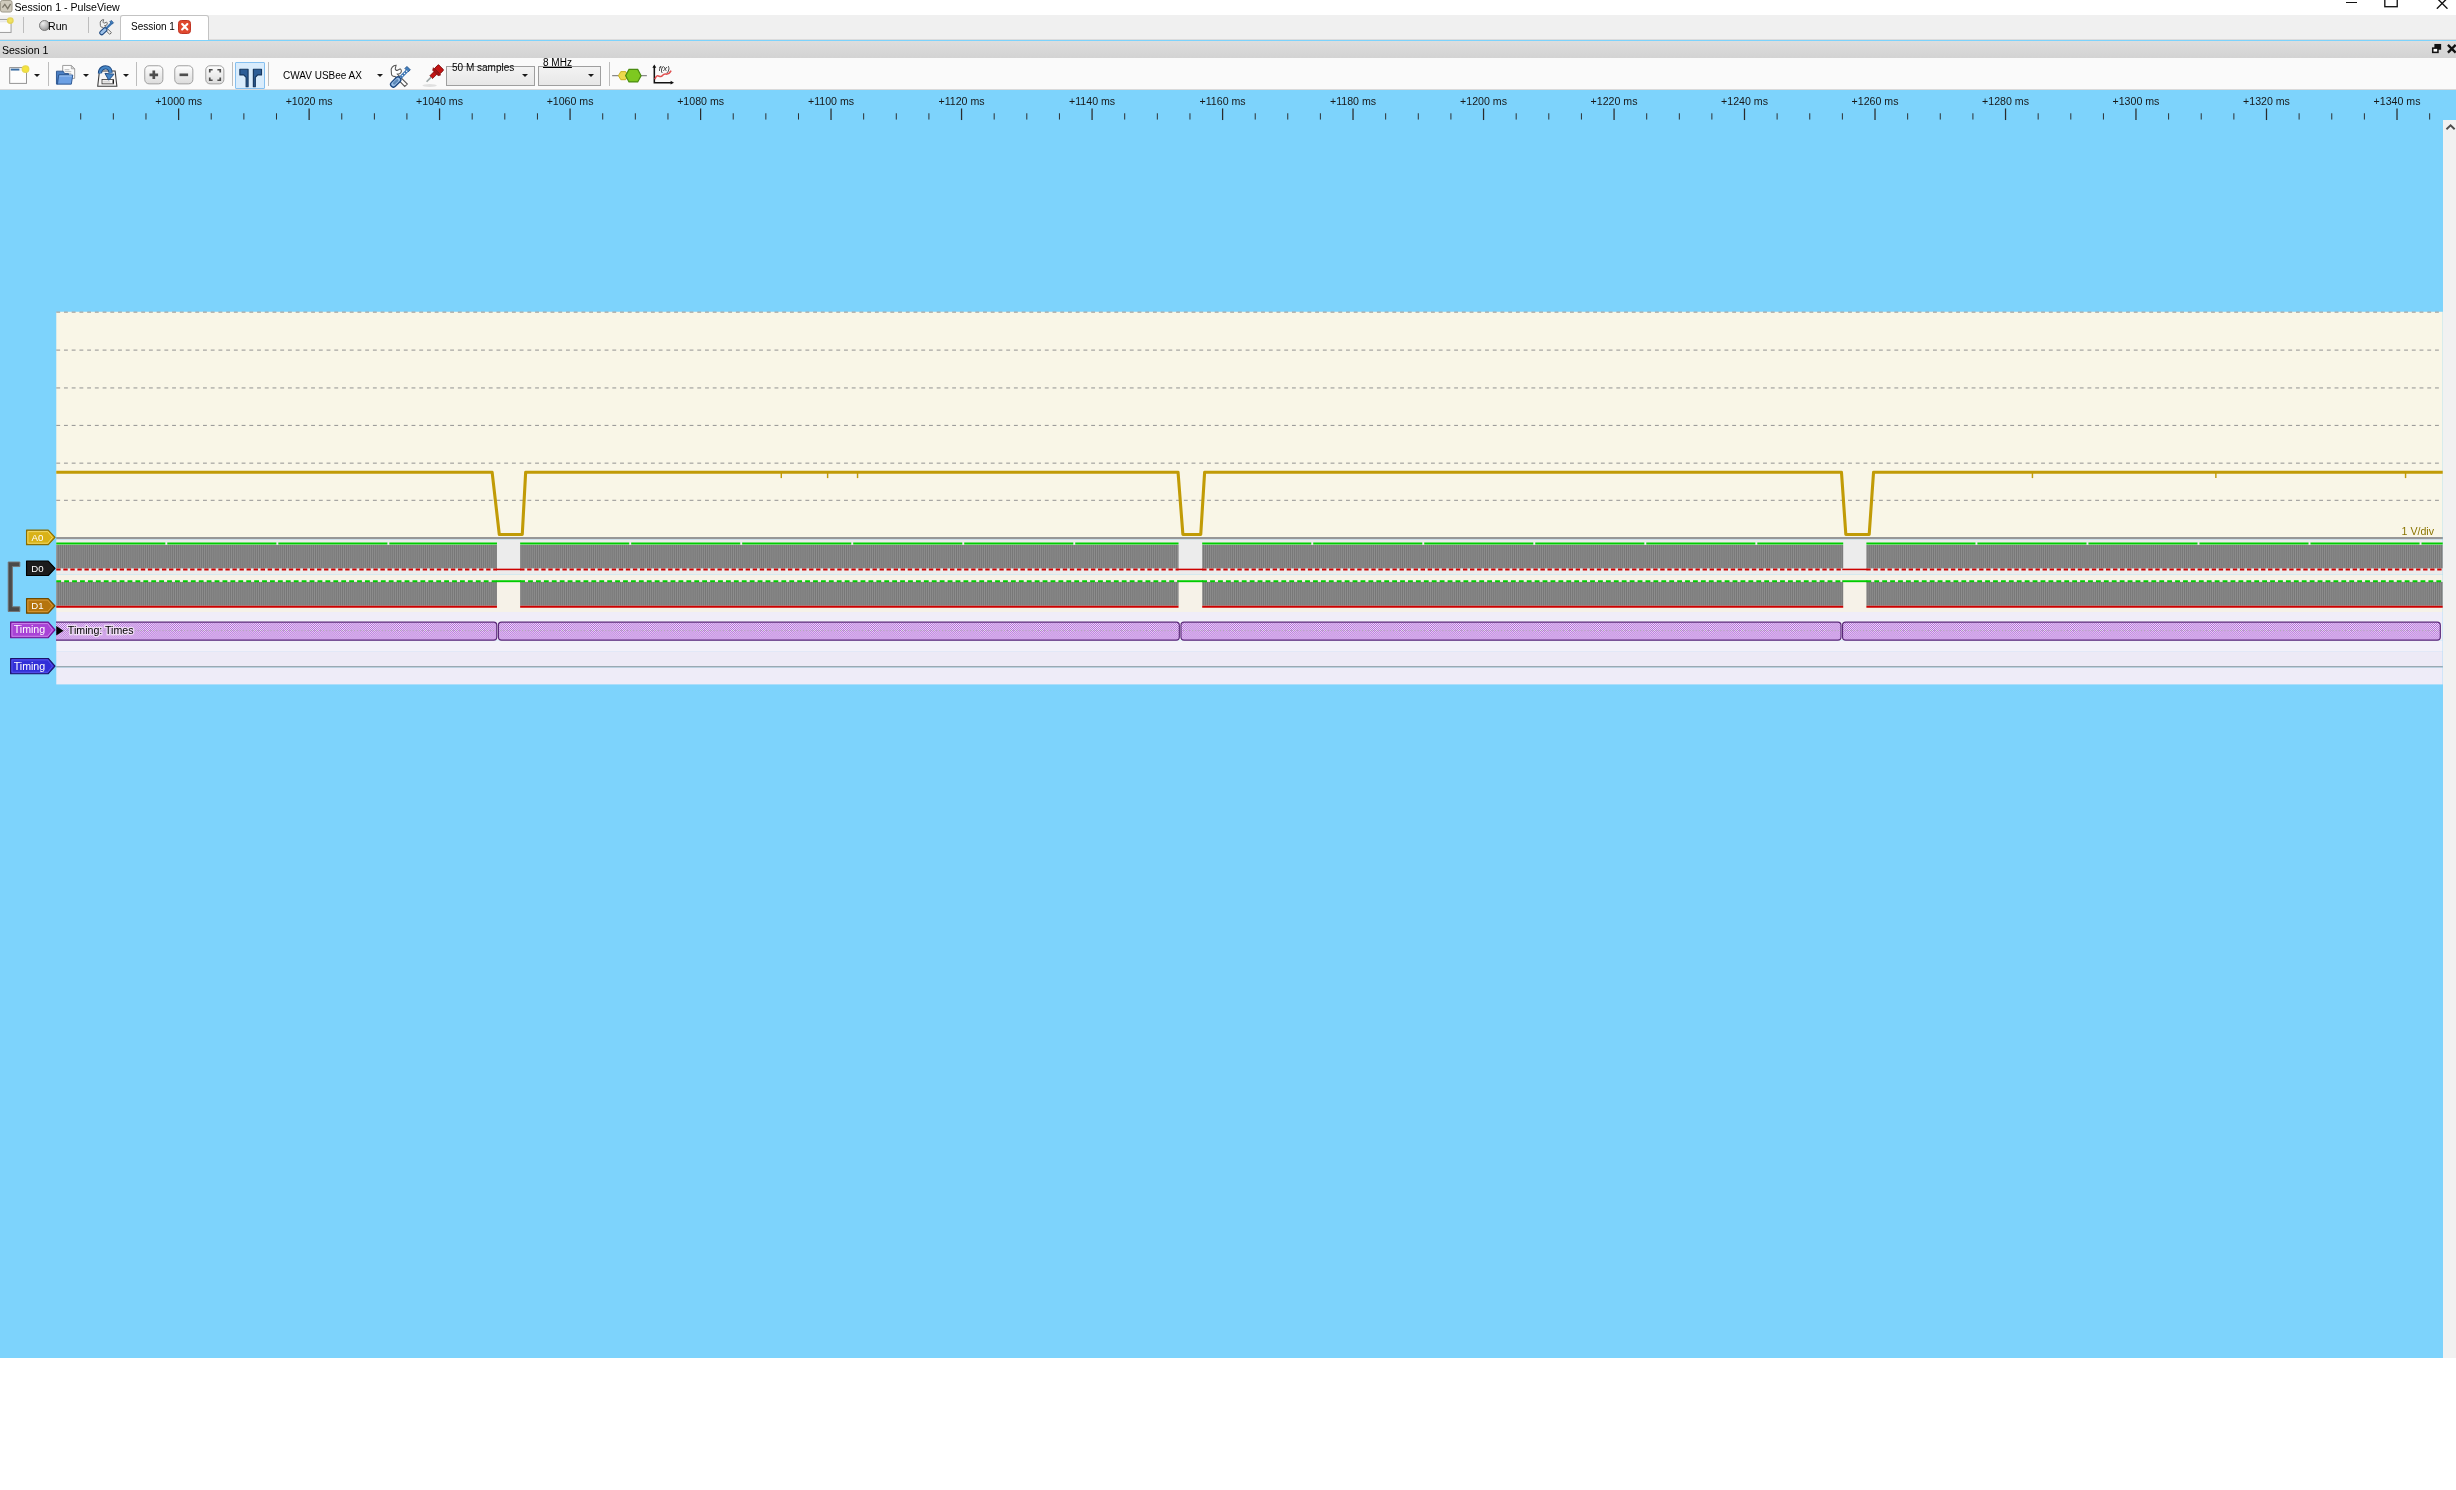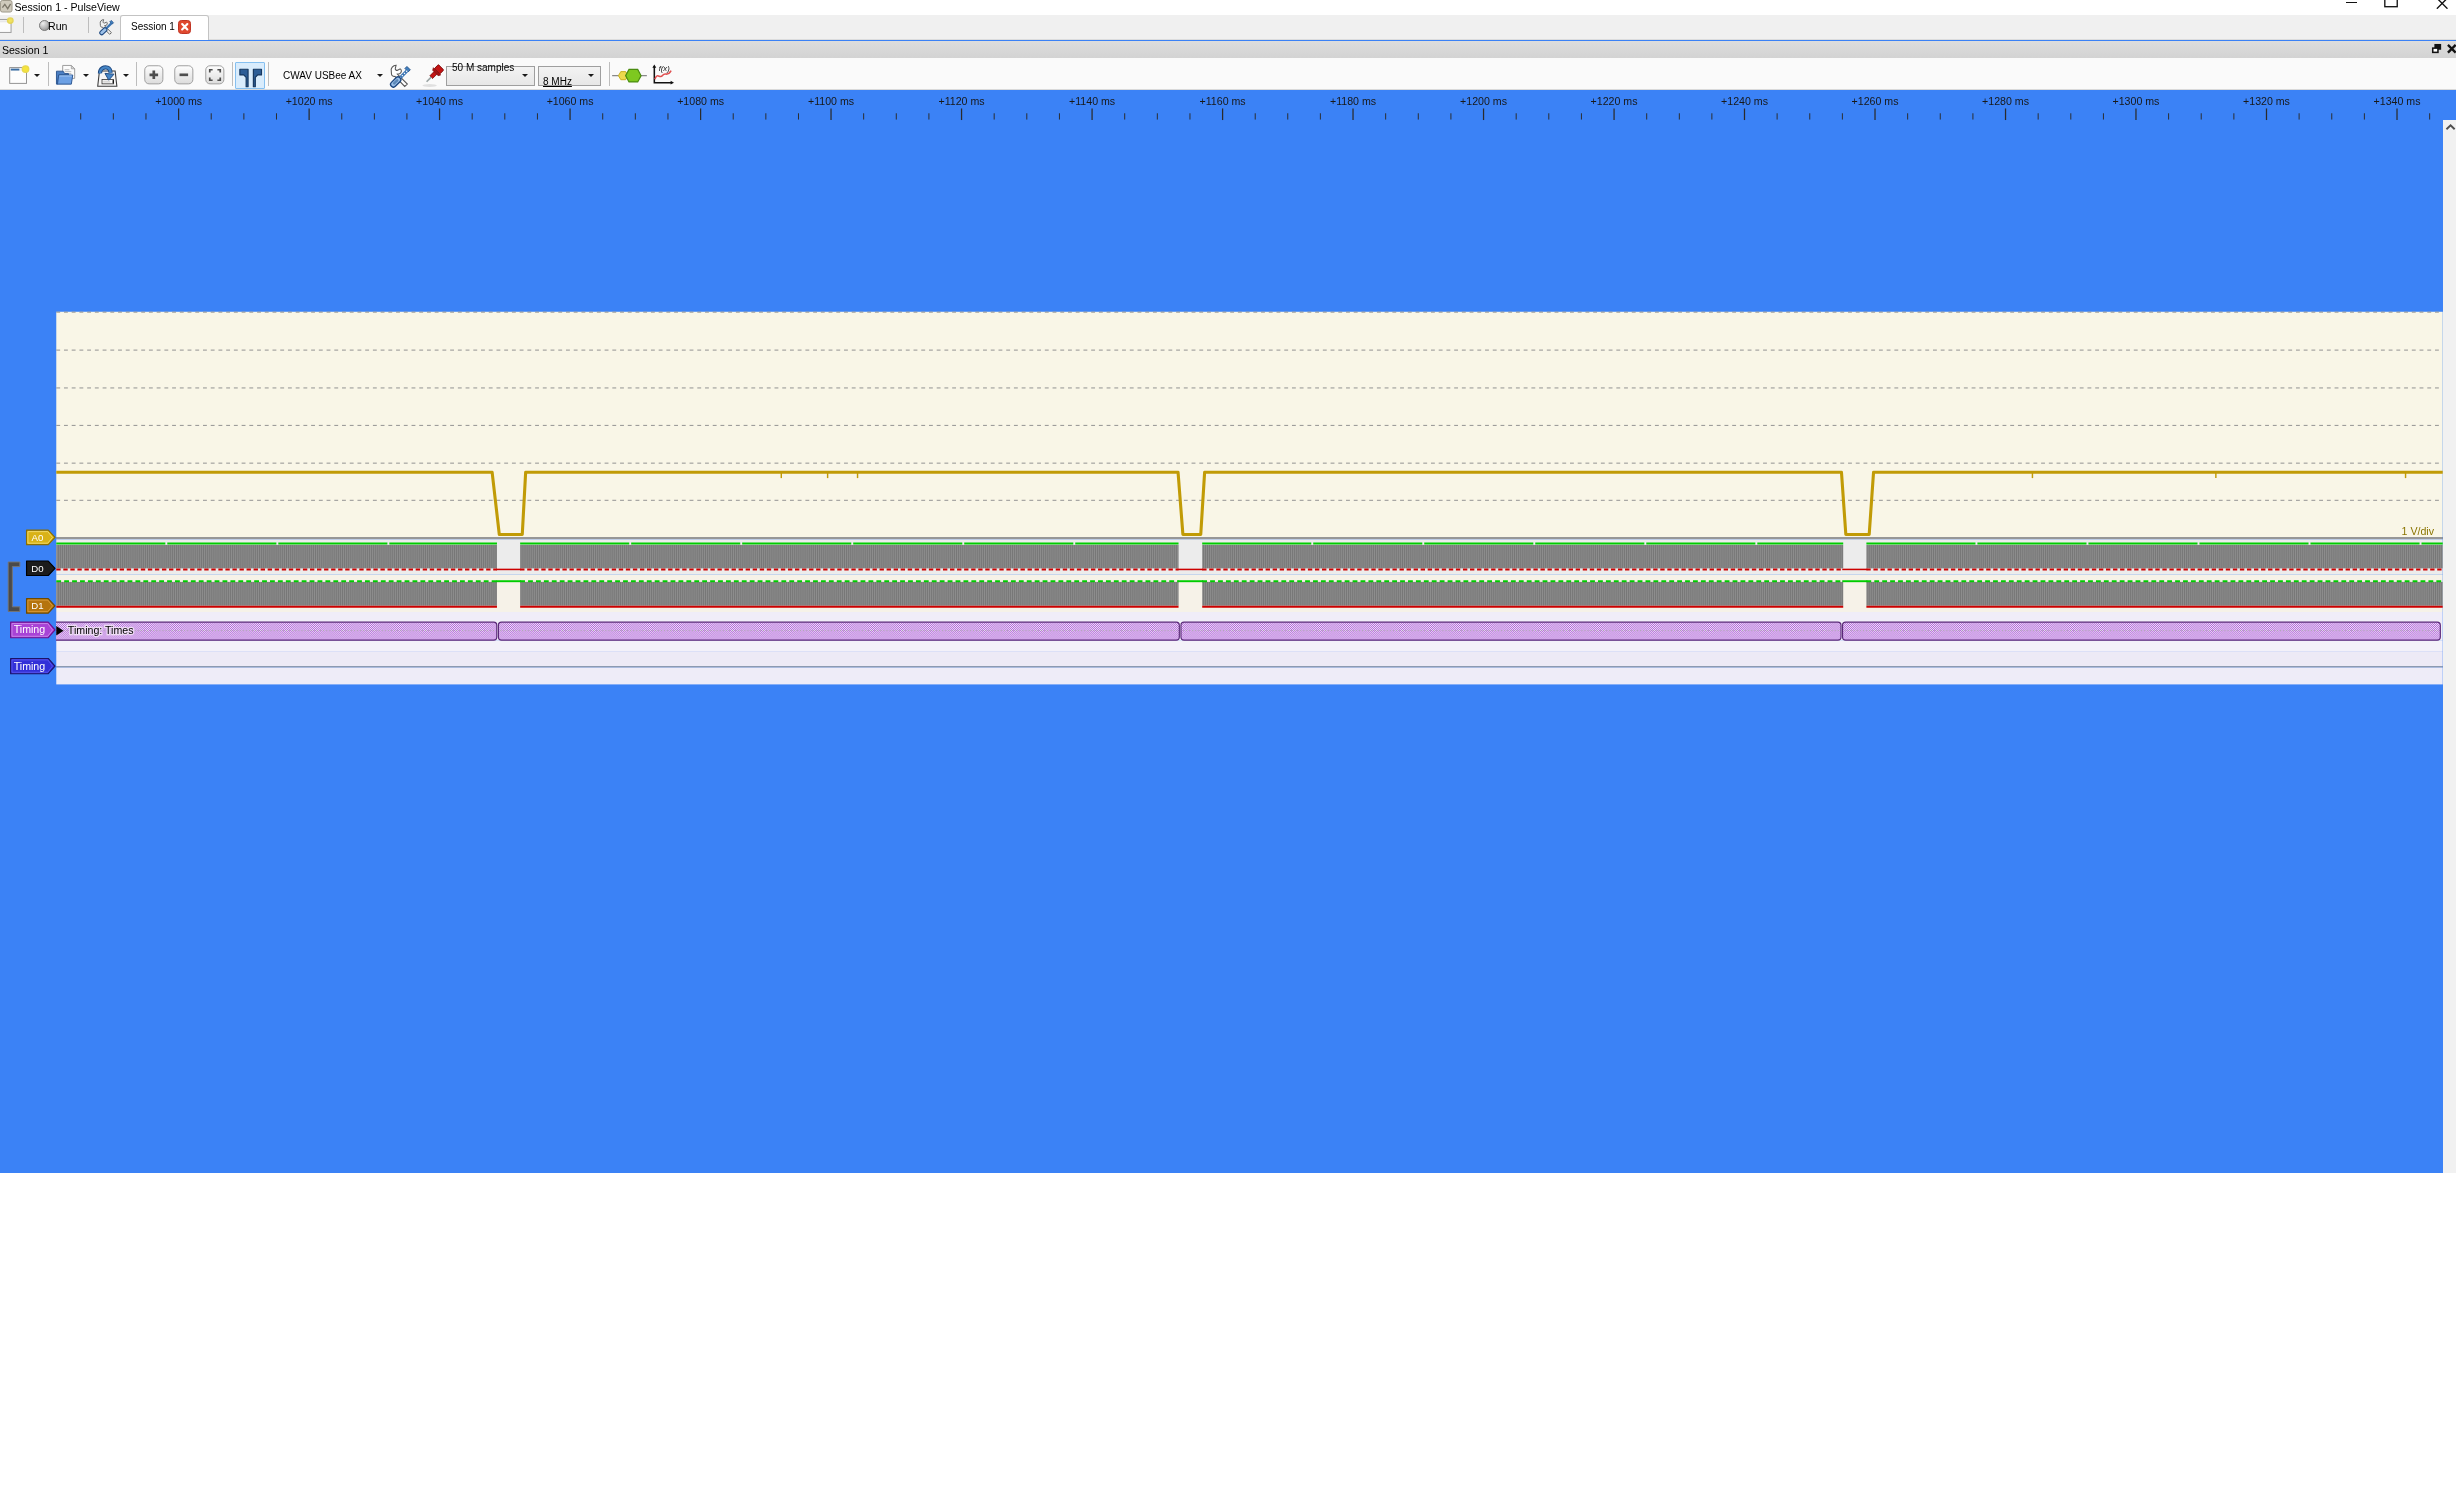--- a/index.html
+++ b/index.html
@@ -1,17 +1,17 @@
 <!DOCTYPE html>
 <html><head>
 <meta charset="utf-8">
 <style>
   html,body{margin:0;padding:0;}
   body{font-family:"Liberation Sans",sans-serif;}
-  #win{position:relative;width:2456px;height:1173px;background:#3b82f6;overflow:hidden;}
+  #win{position:relative;width:2456px;height:1358px;background:#7dd3fc;overflow:hidden;}
   .abs{position:absolute;}
   .t11{font-size:10.6px;color:#000;}
   .t10{font-size:10px;color:#000;}
   .sep1{position:absolute;width:1px;background:#bdbdbd;}
   .vtri{position:absolute;width:0;height:0;border-left:3.9px solid transparent;border-right:3.9px solid transparent;border-top:3.9px solid #1a1a1a;}
 </style>
 </head>
 <body>
 <div id="win">
 
@@ -157,21 +157,21 @@
     <rect x="-4" y="-11" width="8" height="6" rx="0.8" fill="#c41414" stroke="#7a0c0c" stroke-width="0.9"></rect>
     <path d="M-5.4 -5 L5.4 -5 L4 -2.6 L-4 -2.6 Z" fill="#a81010" stroke="#7a0c0c" stroke-width="0.7"></path>
     <rect x="-2" y="-2.6" width="4" height="6.2" fill="#c41414" stroke="#7a0c0c" stroke-width="0.8"></rect>
     <path d="M0 3.6 L0 10.4" stroke="#9aa4a4" stroke-width="1.7"></path>
   </g>
 </svg>
   <div class="abs" style="left:446px;top:66px;width:89px;height:20px;background:linear-gradient(#f3f3f3,#e7e7e7);border:1px solid #9f9f9f;box-sizing:border-box;"></div>
 <div class="abs t10" style="left:452px;top:62px;">50 M samples</div>
   <div class="vtri" style="left:522px;top:74px;"></div>
   <div class="abs" style="left:538px;top:66px;width:63px;height:20px;background:linear-gradient(#f3f3f3,#e7e7e7);border:1px solid #9f9f9f;box-sizing:border-box;"></div>
-<div class="abs t10" style="left:543px;top:76px;text-decoration:underline;">8 MHz</div>
+<div class="abs t10" style="left:543px;top:57px;text-decoration:underline;">8 MHz</div>
   <div class="vtri" style="left:588px;top:74px;"></div>
   <div class="sep1" style="left:609px;top:62px;height:24px;"></div>
   <svg class="abs" style="left:612px;top:66px" width="35" height="19.3" viewBox="0 0 36 20">
   <line x1="0" y1="10" x2="36" y2="10" stroke="#888" stroke-width="1.2"></line>
   <polygon points="6.5,10 9,5.8 14,5.8 16.5,10 14,14.2 9,14.2" fill="#ecd94e" stroke="#c8b020" stroke-width="1"></polygon>
   <polygon points="14,10 17.5,3.5 26.5,3.5 30,10 26.5,16.5 17.5,16.5" fill="#7ec820" stroke="#4a8c10" stroke-width="1.2"></polygon>
 </svg>
   <svg class="abs" style="left:650px;top:63px" width="24" height="24" viewBox="0 0 25 25">
   <path d="M4.5 3 V20.5 H22" stroke="#111" stroke-width="1.6" fill="none"></path>
   <path d="M2.5 5 L4.5 1.5 L6.5 5 Z" fill="#111"></path>

